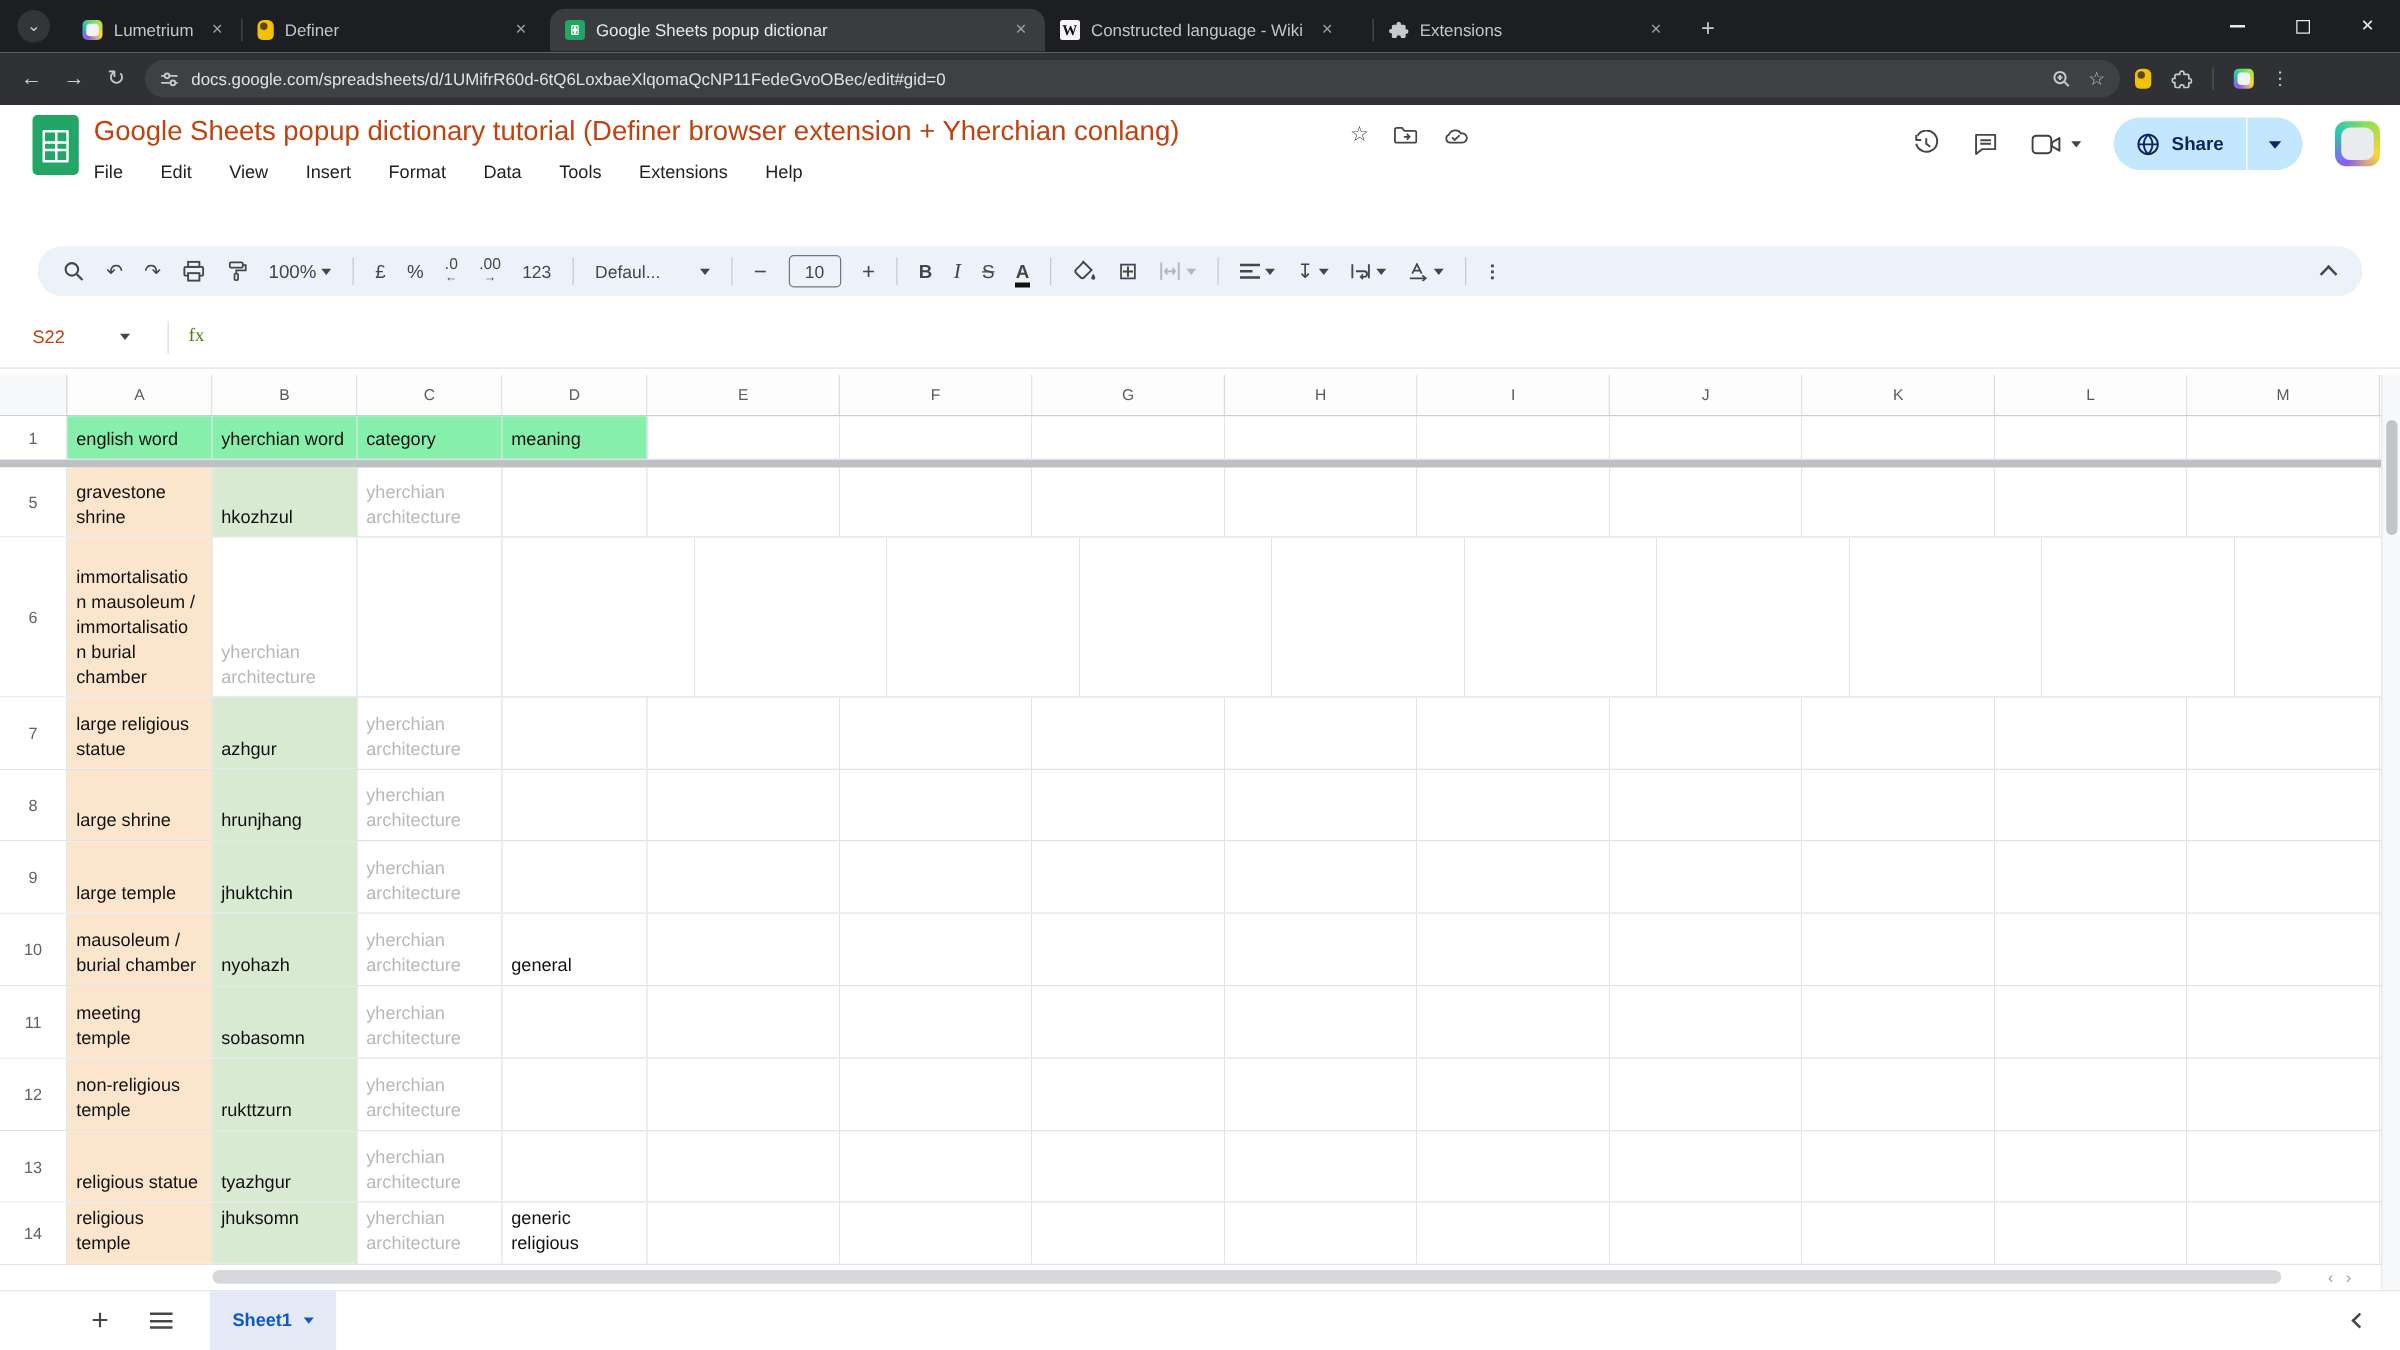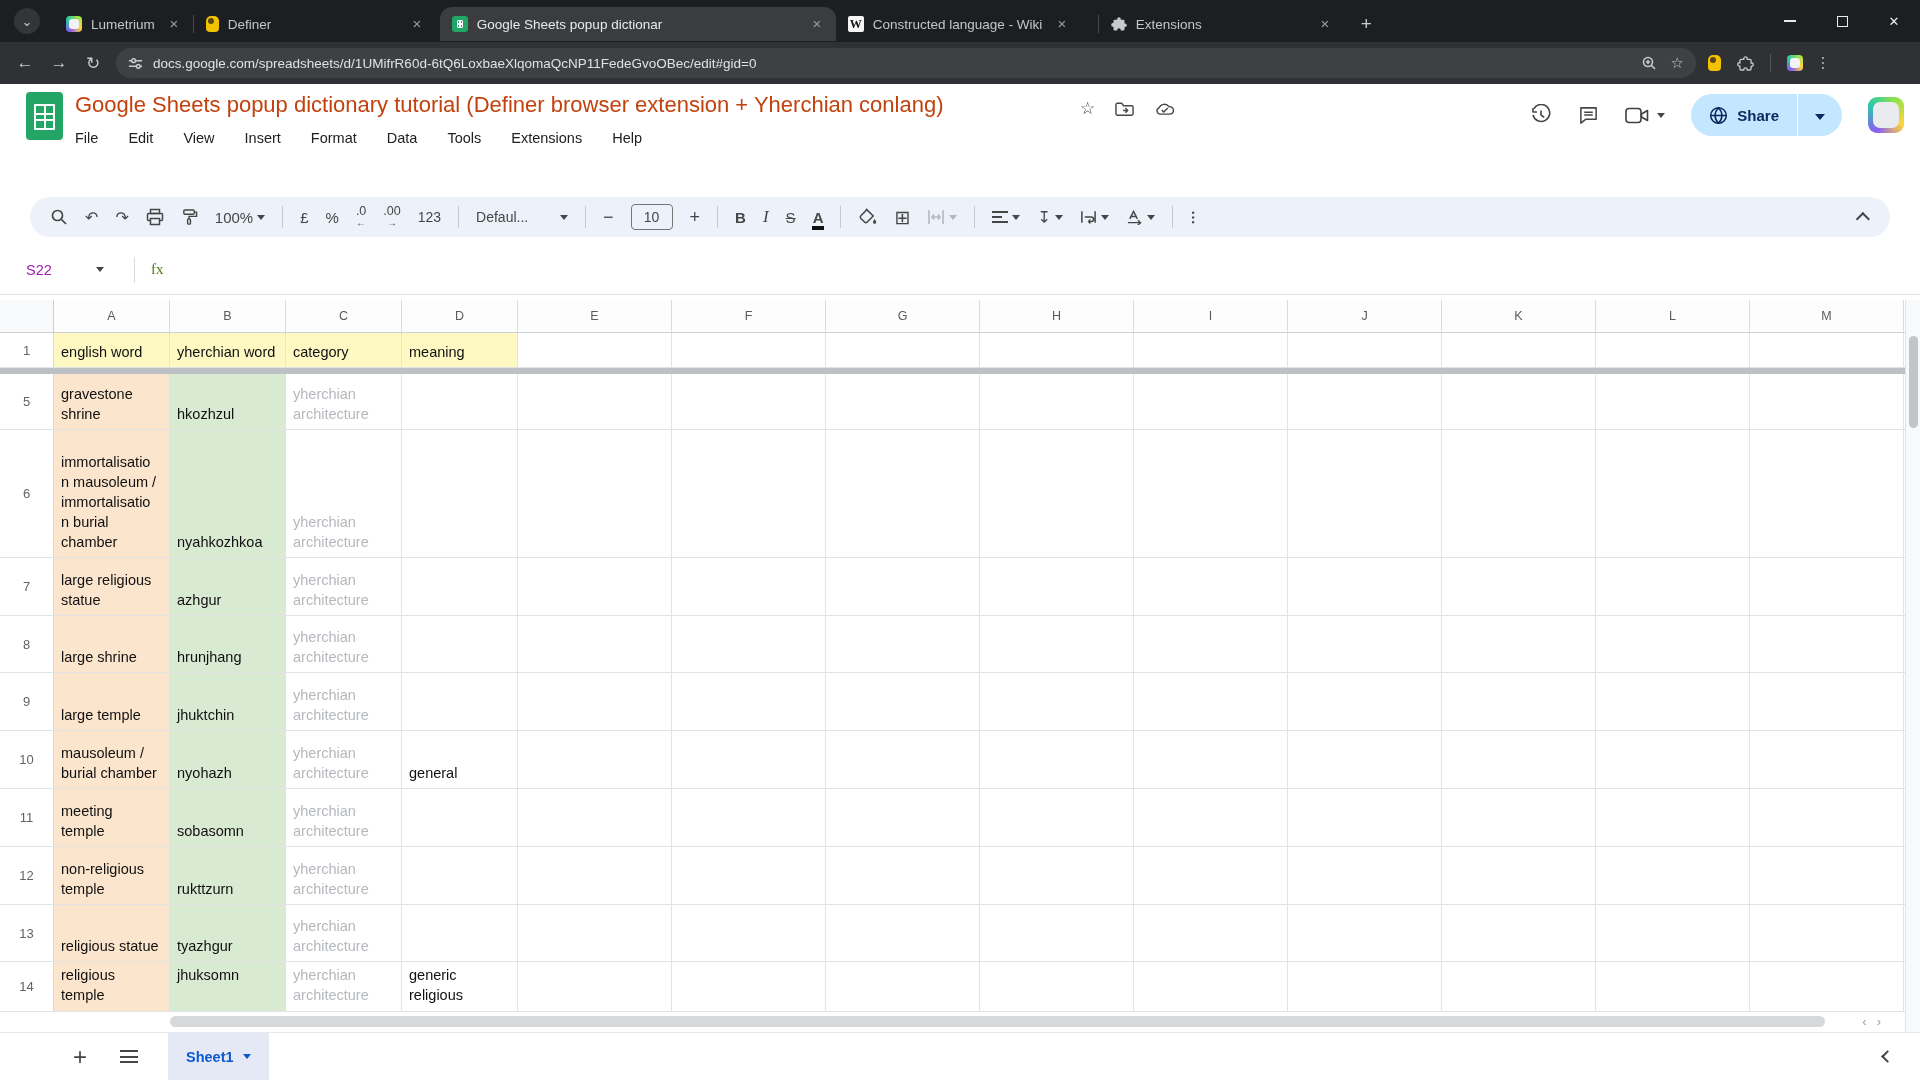--- a/index.html
+++ b/index.html
@@ -81,42 +81,42 @@
   .alignbars { width:16px; height:12px; background:
     linear-gradient(#444746,#444746) 0 0/16px 2px no-repeat,
     linear-gradient(#444746,#444746) 0 5px/10px 2px no-repeat,
     linear-gradient(#444746,#444746) 0 10px/16px 2px no-repeat; }
   .chevup { width:10px; height:10px; border-left:2px solid #444746; border-top:2px solid #444746; transform:rotate(45deg) translateY(3px); }
 
   
   .fxbar { position:absolute; left:0; top:161px; width:1920px; height:50px; display:flex; align-items:center;
     border-bottom:1px solid #e0e3e7; }
   .namebox { width:118px; display:flex; align-items:center; justify-content:space-between; padding:0 14px 0 26px;
-    font-size:14.5px; color:#a21caf; }
+    font-size:14.5px; color:#c2410c; }
   .fxdiv { width:1px; height:26px; background:#d9dce0; margin:0 16px; }
   .fxlbl { color:#4d7c0f; font-size:15px; font-family:"Liberation Serif",serif; }
 
   
   .grid { position:absolute; left:0; top:216px; width:1905px; height:712px; overflow:hidden; background:#fff; }
   .grow { display:flex; width:1905px; border-bottom:1px solid #e2e3e5; }
   .rn { width:54px; flex:0 0 54px; border-right:1px solid #d9dbdd; color:#5f6368; font-size:13px;
     display:flex; align-items:center; justify-content:center; background:#fff; }
   .cell { width:116px; flex:0 0 116px; border-right:1px solid #e2e3e5; padding:3px 6px 5px 7px;
     font-size:14.5px; line-height:20px; color:#111; display:flex; align-items:flex-end; white-space:pre-wrap;
     overflow:hidden; word-break:break-word; }
   .fill { flex:1 1 auto; background:repeating-linear-gradient(to right, transparent 0 153px, #e2e3e5 153px 154px); }
   .hdrrow { height:33px; border-bottom:1px solid #cdd0d3; }
   .hdrrow .rn { border-right:1px solid #cdd0d3; background:#f8f9fa; }
   .colh { width:116px; flex:0 0 116px; border-right:1px solid #d9dbdd; color:#575b5f; font-size:12.5px;
     display:flex; align-items:center; justify-content:center; background:#fdfdfe; }
   .colh.wide { width:154px; flex:0 0 154px; }
   .ca { background:#fce5cd; }
   .cb { background:#d9ead3; }
   .cc { color:#b5b8bc; }
-  .yellow { background:#fef9c3; }
+  .yellow { background:#86efac; }
   .freezesep { height:6px; background:#bdc1c5; width:1905px; }
 
   .vscroll { position:absolute; left:1905px; top:216px; width:15px; height:816px; background:#f8f9fa; border-left:1px solid #e1e3e6; }
   .vthumb { position:absolute; left:3px; top:36px; width:9px; height:92px; border-radius:5px; background:#c1c5ca; }
   .hscrollrow { position:absolute; left:0; top:928px; width:1905px; height:20px; background:#fff; }
   .hthumb { position:absolute; left:170px; top:4px; width:1655px; height:11px; border-radius:6px; background:#d6d8db; }
   .hsarrows { position:absolute; right:14px; top:2px; color:#9aa0a6; font-size:13px; letter-spacing:10px; }
 
   
   .bottombar { position:absolute; left:0; top:948px; width:1920px; height:48px; background:#fff; border-top:1px solid #e6e8eb;
@@ -414,21 +414,20 @@
         <div class="fill"></div>
       </div>
 
       <div class="grow" style="height:128px">
         <div class="rn">6</div>
         <div class="cell ca">immortalisatio
 n mausoleum /
 immortalisatio
 n burial
 chamber</div>
-        <div class="cell cb">nyahkozhkoa</div>
         <div class="cell cc">yherchian architecture</div>
         <div class="cell"></div>
         <div class="fill"></div>
       </div>
 
       <div class="grow" style="height:58px">
         <div class="rn">7</div>
         <div class="cell ca">large religious
 statue</div>
         <div class="cell cb">azhgur</div>

